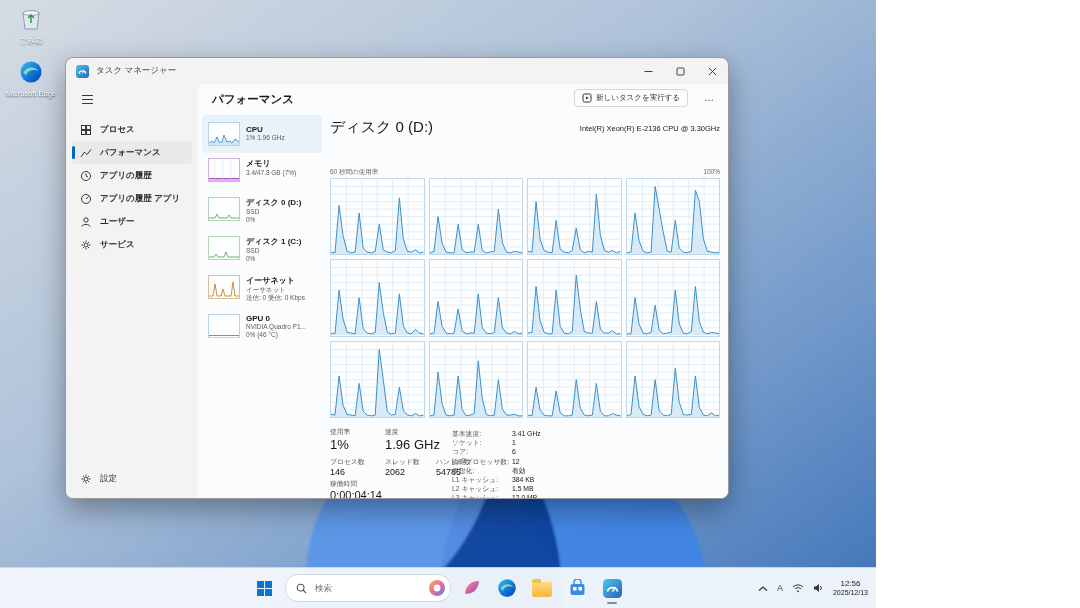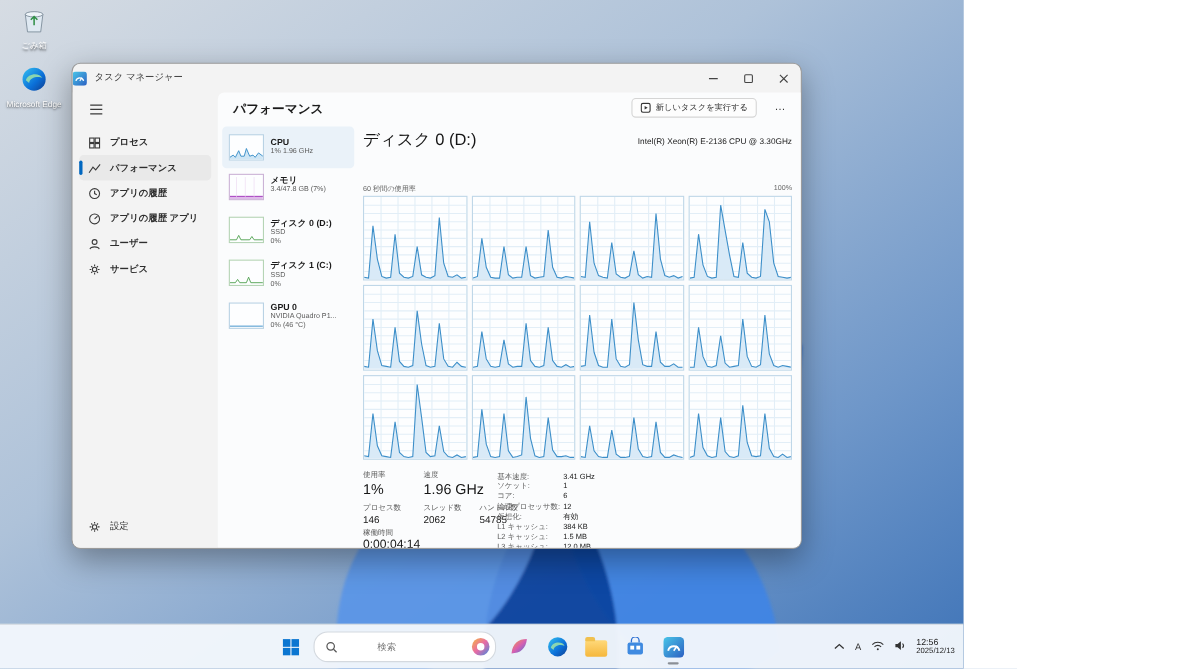--- a/index.html
+++ b/index.html
@@ -9,21 +9,21 @@
   .wallpaper{position:absolute;inset:0;width:100%;height:100%;}
 
   
   .desktop-icon{position:absolute;width:54px;text-align:center;cursor:default;}
   .desktop-icon .dlabel{font-size:7.5px;color:#fff;text-shadow:0 1px 2px rgba(0,0,0,.7);margin-top:2px;line-height:1.1;}
   .dicon{display:inline-block;}
 
   
   .tm-window{position:absolute;left:65px;top:57px;width:662px;height:440px;background:#f3f3f3;
              border:1px solid #9a9a9a;border-radius:8px;box-shadow:0 10px 28px rgba(0,0,0,.35);overflow:hidden;}
-  .titlebar{position:absolute;top:0;left:0;right:0;height:26px;display:flex;align-items:center;gap:7px;}
+  .titlebar{position:absolute;top:0;left:0;right:0;height:26px;display:flex;align-items:center;padding-left:10px;gap:7px;}
   .titlebar .ttext{font-size:8.5px;color:#3b3b3b;}
   .win-controls{position:absolute;right:0;top:0;height:26px;display:flex;}
   .win-btn{width:32px;height:26px;display:flex;align-items:center;justify-content:center;background:transparent;border:none;}
 
   .nav{position:absolute;top:26px;left:0;width:132px;bottom:0;background:#f3f3f3;}
   .hamburger{position:absolute;top:4px;left:8px;width:26px;height:22px;display:flex;align-items:center;justify-content:center;border-radius:4px;}
   .nav-list{position:absolute;top:34px;left:0;right:0;font-weight:bold;}
   .nav-item{position:relative;display:flex;align-items:center;gap:8px;height:23px;margin:0 6px;padding-left:8px;
             font-size:8.5px;color:#2e2e2e;border-radius:4px;}
   .nav-item.selected{background:#e9e9e9;}
@@ -77,24 +77,24 @@
   
   .taskbar{position:absolute;left:0;right:0;bottom:0;height:40px;background:rgba(243,247,252,.96);
            border-top:1px solid rgba(120,130,140,.25);}
   .tb-center{position:absolute;left:50%;top:0;height:40px;transform:translateX(-50%);display:flex;align-items:center;gap:7px;}
   .tb-btn{width:28px;height:28px;display:flex;align-items:center;justify-content:center;border-radius:4px;position:relative;}
   .tb-btn.running::after{content:"";position:absolute;bottom:-2px;left:50%;transform:translateX(-50%);
                          width:10px;height:2px;border-radius:2px;background:#8a8f96;}
   .search-pill{display:flex;align-items:center;gap:6px;width:150px;height:26px;border-radius:13px;background:#fff;
                border:1px solid #d4d9df;padding:0 4px 0 10px;}
   .search-pill input{border:none;outline:none;flex:1;font-size:8.5px;color:#444;background:transparent;min-width:0;
-                     font-family:"Liberation Sans","DejaVu Sans",sans-serif;margin-left:28px;}
+                     font-family:"Liberation Sans","DejaVu Sans",sans-serif;}
   .tb-tray{position:absolute;right:8px;top:0;height:40px;display:flex;align-items:center;gap:9px;}
   .ime{font-size:8.5px;color:#333;}
-  .clock{text-align:left;line-height:1.25;}
+  .clock{text-align:center;line-height:1.25;}
   .clock .t{font-size:8px;color:#222;}
   .clock .d{font-size:7px;color:#222;}
 
   .folder-icon{width:20px;height:15px;background:linear-gradient(#ffd97a,#f5b73c);border-radius:2px;position:relative;margin-top:3px;}
   .folder-icon::before{content:"";position:absolute;top:-3px;left:0;width:9px;height:4px;background:#f0c04e;border-radius:2px 2px 0 0;}
 </style>
 </head>
 <body>
 <div class="stage">
 
@@ -295,20 +295,30 @@
           </div>
         </div>
         <div class="perf-item">
           <svg class="thumb disk" viewBox="0 0 30 22" preserveAspectRatio="none">
             <path d="M0,20 5,20 7,17 9,20 15,20 17,15 19,20 30,20" fill="none" stroke="#4a9e4a" stroke-width="0.8"></path>
             </svg>
           <div class="pi-text">
             <div class="pi-name">ディスク 1 (C:)</div>
             <div class="pi-sub">SSD</div>
             <div class="pi-sub">0%</div>
+          </div>
+        </div>
+        <div class="perf-item">
+          <svg class="thumb eth" viewBox="0 0 30 22" preserveAspectRatio="none">
+            <path d="M0,20 4,20 6,8 8,20 12,20 14,13 16,20 22,20 24,6 26,20 30,20" fill="none" stroke="#bf7500" stroke-width="0.8"></path>
+            </svg>
+          <div class="pi-text">
+            <div class="pi-name">イーサネット</div>
+            <div class="pi-sub">イーサネット</div>
+            <div class="pi-sub">送信: 0 受信: 0 Kbps</div>
           </div>
         </div>
         <div class="perf-item">
           <svg class="thumb gpu" viewBox="0 0 30 22" preserveAspectRatio="none">
             <path d="M0,20.5 H30" fill="none" stroke="#2e88c5" stroke-width="0.8"></path>
             </svg>
           <div class="pi-text">
             <div class="pi-name">GPU 0</div>
             <div class="pi-sub">NVIDIA Quadro P1...</div>
             <div class="pi-sub">0% (46 °C)</div>

